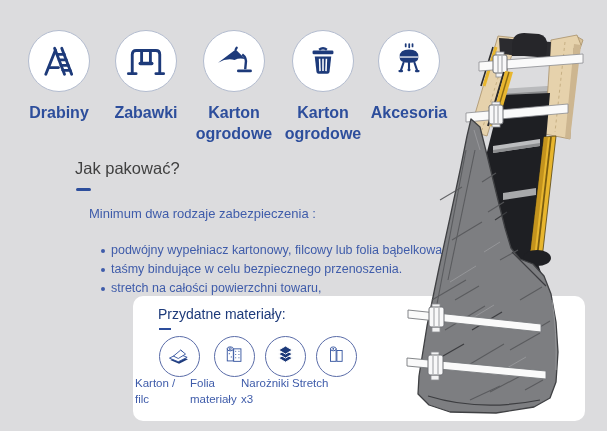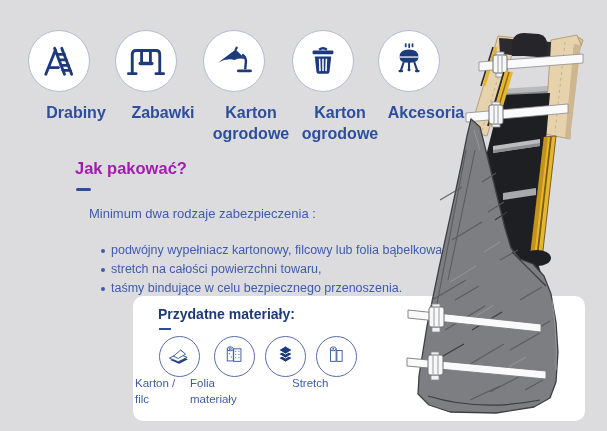--- a/index.html
+++ b/index.html
@@ -4,35 +4,35 @@
 <style>
   html,body{margin:0;padding:0;}
   body{width:607px;height:431px;position:relative;overflow:hidden;
        background:#dcdcde;font-family:"Liberation Sans", sans-serif;}
 
   
   .cat-circle{position:absolute;top:30px;width:62px;height:62px;border-radius:50%;
               background:#ffffff;border:1px solid #b3bccf;box-sizing:border-box;
               display:flex;align-items:center;justify-content:center;}
   .cat-label{position:absolute;top:102px;width:120px;text-align:center;
-             font-size:16px;line-height:21px;font-weight:600;color:#2d4e9c;margin-left:17px;}
-
-  
-  .h-title{position:absolute;left:75px;top:159px;font-size:16.5px;font-weight:700;color:#a21caf;}
+             font-size:16px;line-height:21px;font-weight:600;color:#2d4e9c;}
+
+  
+  .h-title{position:absolute;left:75px;top:159px;font-size:16.5px;font-weight:400;color:#404040;}
   .h-dash{position:absolute;left:76px;top:188px;width:15px;height:3px;background:#2d4e9c;border-radius:2px;}
   .intro{position:absolute;left:77px;top:206px;font-size:13px;color:#3f5caa;white-space:nowrap;margin-left:12px;}
   .bullets{position:absolute;left:95px;top:225px;margin:16px;padding:0;list-style:none;}
   .bullets li{font-size:12.5px;line-height:19px;color:#3f5caa;white-space:nowrap;position:relative;}
   .bullets li::before{content:"";position:absolute;left:-10px;top:8px;width:4px;height:4px;
                       border-radius:50%;background:#3f5caa;}
 
   
   .card{position:absolute;left:133px;top:296px;width:452px;height:125px;background:#ffffff;
         border-radius:10px;}
-  .card-title{position:absolute;left:25px;top:10px;font-size:14px;font-weight:700;color:#1d3a7a;}
+  .card-title{position:absolute;left:25px;top:10px;font-size:14px;font-weight:400;color:#1d3a7a;}
   .card-dash{position:absolute;left:26px;top:32px;width:12px;height:2px;background:#2d4e9c;}
   .mat-circle{position:absolute;top:40px;width:41px;height:41px;border-radius:50%;background:#fff;
               border:1px solid #5a6ca8;box-sizing:border-box;display:flex;align-items:center;justify-content:center;}
   .mat-label{position:absolute;top:79px;width:90px;font-size:11.5px;
              line-height:16px;color:#3f5caa;}
 
   
   .illu{position:absolute;left:400px;top:0;width:207px;height:431px;pointer-events:none;}
 </style>
 </head>
@@ -108,22 +108,22 @@
 <div class="cat-label" style="left:86px"><span>Zabawki</span></div>
 <div class="cat-label" style="left:174px"><span>Karton</span><br><span>ogrodowe</span></div>
 <div class="cat-label" style="left:263px"><span>Karton</span><br><span>ogrodowe</span></div>
 <div class="cat-label" style="left:349px"><span>Akcesoria</span></div>
 
 <div class="h-title">Jak pakować?</div>
 <div class="h-dash"></div>
 <div class="intro">Minimum dwa rodzaje zabezpieczenia :</div>
 <ul class="bullets">
   <li>podwójny wypełniacz kartonowy, filcowy lub folia bąbelkowa</li>
+  <li>taśmy bindujące w celu bezpiecznego przenoszenia.</li>
   <li>stretch na całości powierzchni towaru,</li>
-  <li>taśmy bindujące w celu bezpiecznego przenoszenia.</li>
 </ul>
 
 <div class="card">
   <div class="card-title">Przydatne materiały:</div>
   <div class="card-dash"></div>
 
   <div class="mat-circle" style="left:26px">
     <svg width="33" height="33" viewBox="0 0 41 41">
       <polygon points="9,25 20,19.5 31,24 20,29.5" fill="#1d3a7a"></polygon>
       <polygon points="8,22.5 19,17 30,21.5 19,27" fill="#ffffff" stroke="#2d4e9c" stroke-width="1.1"></polygon>
@@ -160,20 +160,21 @@
     <svg width="33" height="33" viewBox="0 0 41 41">
       <rect x="21" y="13" width="6.5" height="13.5" fill="#ffffff" stroke="#2d4e9c" stroke-width="1.1"></rect>
       <rect x="13" y="11" width="7" height="15.5" fill="#ffffff" stroke="#2d4e9c" stroke-width="1.1"></rect>
       <ellipse cx="16.5" cy="11" rx="3.5" ry="2.4" fill="#ffffff" stroke="#2d4e9c" stroke-width="1.1"></ellipse>
       <circle cx="16.5" cy="11" r="1.1" fill="#2d4e9c"></circle>
     </svg>
   </div>
 
   <div class="mat-label" style="left:2px"><span>Karton /</span><br><span>filc</span></div>
   <div class="mat-label" style="left:57px"><span>Folia</span><br><span>materiały</span></div>
+  <div class="mat-label" style="left:108px"><span>Narożniki</span><br><span>x3</span></div>
   <div class="mat-label" style="left:159px"><span>Stretch</span></div>
 </div>
 
 <svg class="illu" viewBox="0 0 207 431">
 
   <polygon points="98,89 162,85 162,93 98,97" fill="#b9babc"></polygon>
   <polygon points="98,94 162,90 162,93 98,97" fill="#8d8e90"></polygon>
 
   <polygon points="98,36 117,38 87,136 70,131" fill="#e6d2ac" stroke="#a8916a" stroke-width="0.8"></polygon>
   <path d="M109,42 L82,130" stroke="#c7b084" stroke-width="1" stroke-dasharray="3,3" fill="none"></path>

